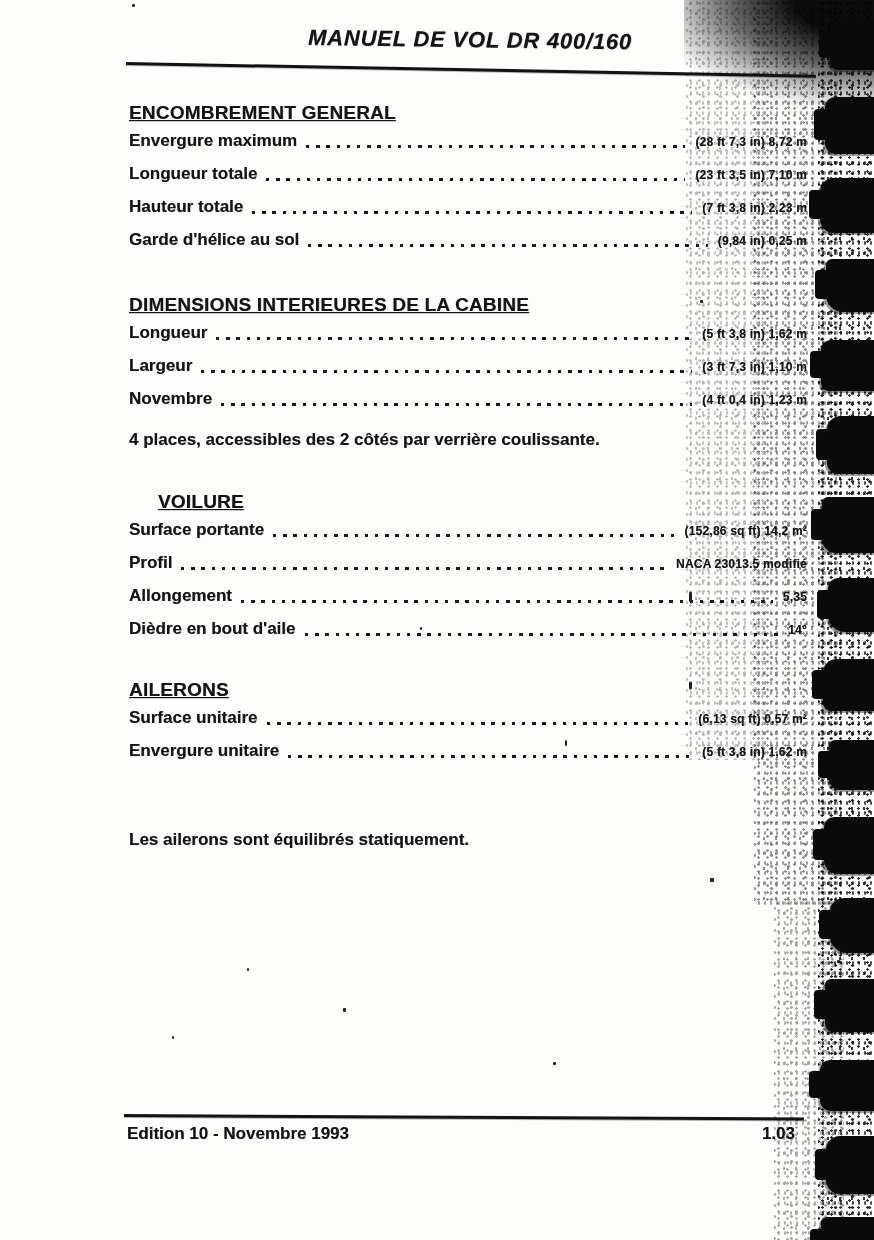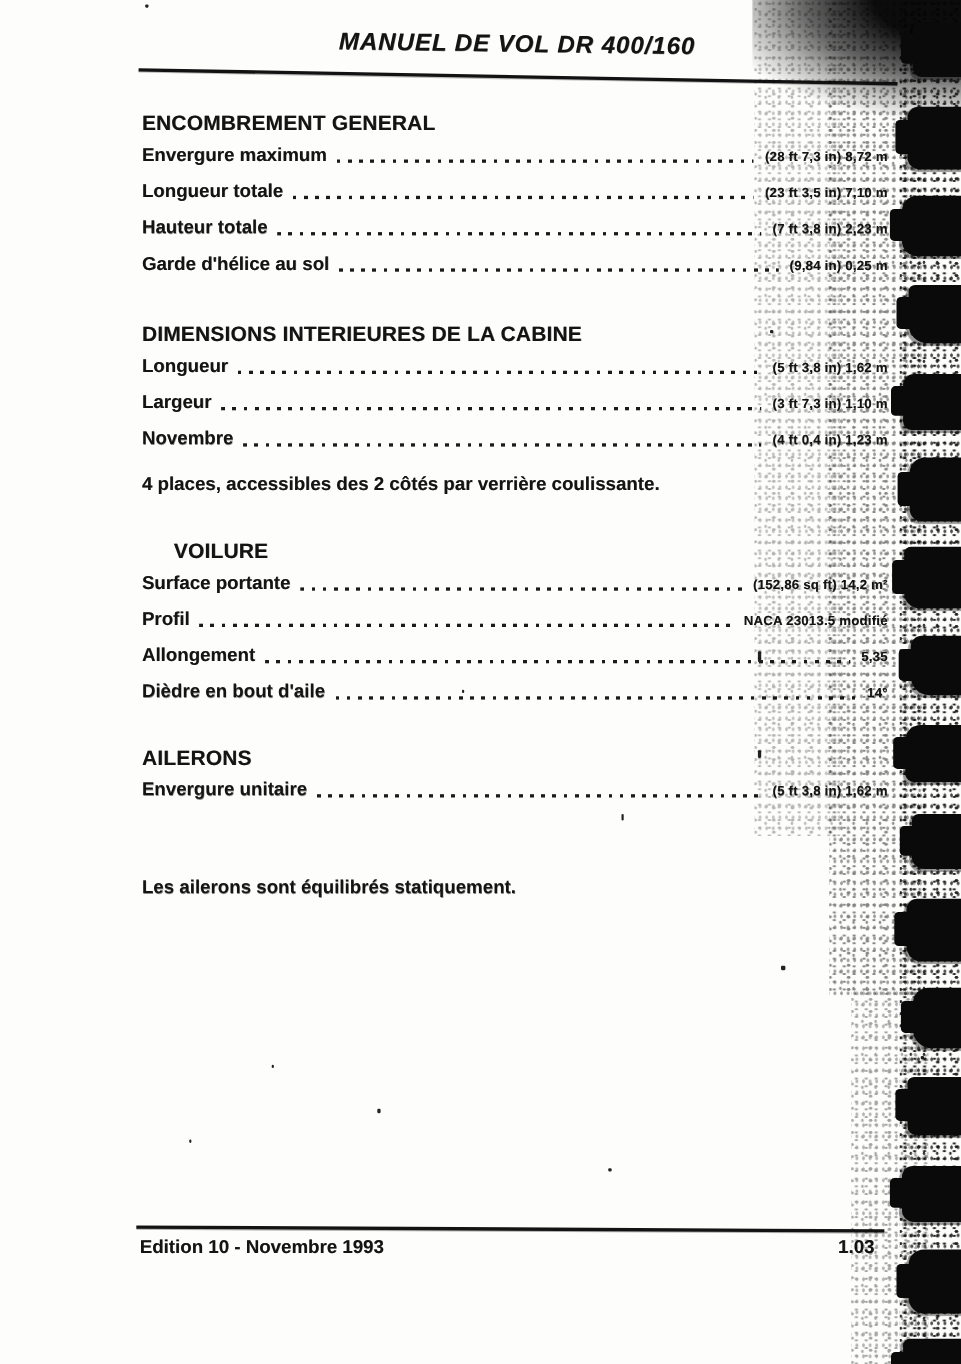--- a/index.html
+++ b/index.html
@@ -17,21 +17,21 @@
   }
   #title-rule{
     position:absolute;top:62px;left:126px;width:690px;height:3px;
     background:#121212;transform:rotate(1.05deg);transform-origin:left center;
     box-shadow:0 1px 0 rgba(0,0,0,.25);
   }
   
   #content{position:absolute;left:129px;top:0;width:678px;z-index:1;}
   .sec-heading{
     font-weight:700;font-size:19px;letter-spacing:.2px;
-    text-shadow:.4px .4px 0 rgba(0,0,0,.5);white-space:nowrap;
+    text-shadow:.4px .4px 0 rgba(0,0,0,.5);white-space:nowrap;text-decoration:underline;
   }
   .sec1 .sec-heading{margin-top:102px;}
   .sec2 .sec-heading{margin-top:38px;}
   .sec3 .sec-heading{margin-top:40px;margin-left:29px;}
   .sec4 .sec-heading{margin-top:34px;}
   .rows{}
   .spec-row{
     display:flex;align-items:baseline;height:33px;line-height:33px;
     font-size:17px;font-weight:700;white-space:nowrap;
     text-shadow:.3px .3px 0 rgba(0,0,0,.45);
@@ -172,20 +172,25 @@
           <span class="spec-label">Dièdre en bout d'aile</span>
           <span class="leader"></span>
           <span class="spec-value">14°</span>
         </div>
       </div>
     </div>
 
     <div class="section sec4">
       <div class="sec-heading">AILERONS</div>
       <div class="rows">
+        <div class="spec-row">
+          <span class="spec-label">Surface unitaire</span>
+          <span class="leader"></span>
+          <span class="spec-value">(6,13 sq ft) 0,57 m²</span>
+        </div>
         <div class="spec-row">
           <span class="spec-label">Envergure unitaire</span>
           <span class="leader"></span>
           <span class="spec-value">(5 ft 3,8 in) 1,62 m</span>
         </div>
       </div>
       <div class="note">Les ailerons sont équilibrés statiquement.</div>
     </div>
 
   </div>

